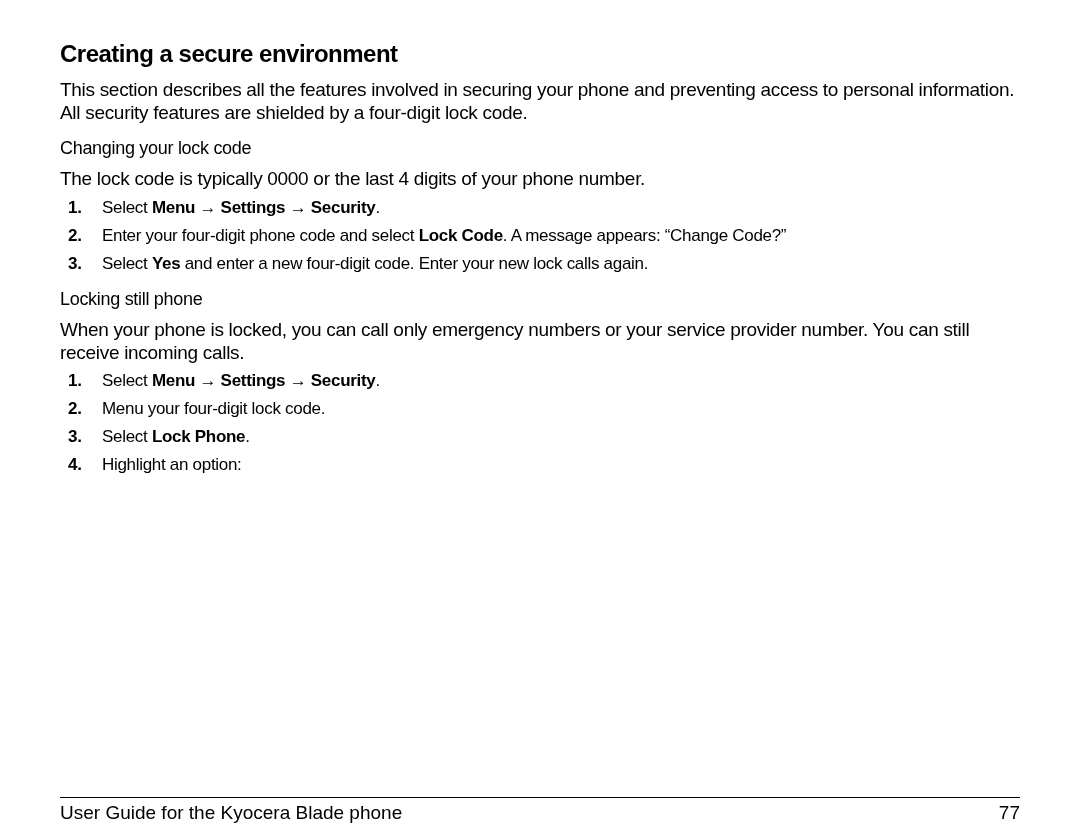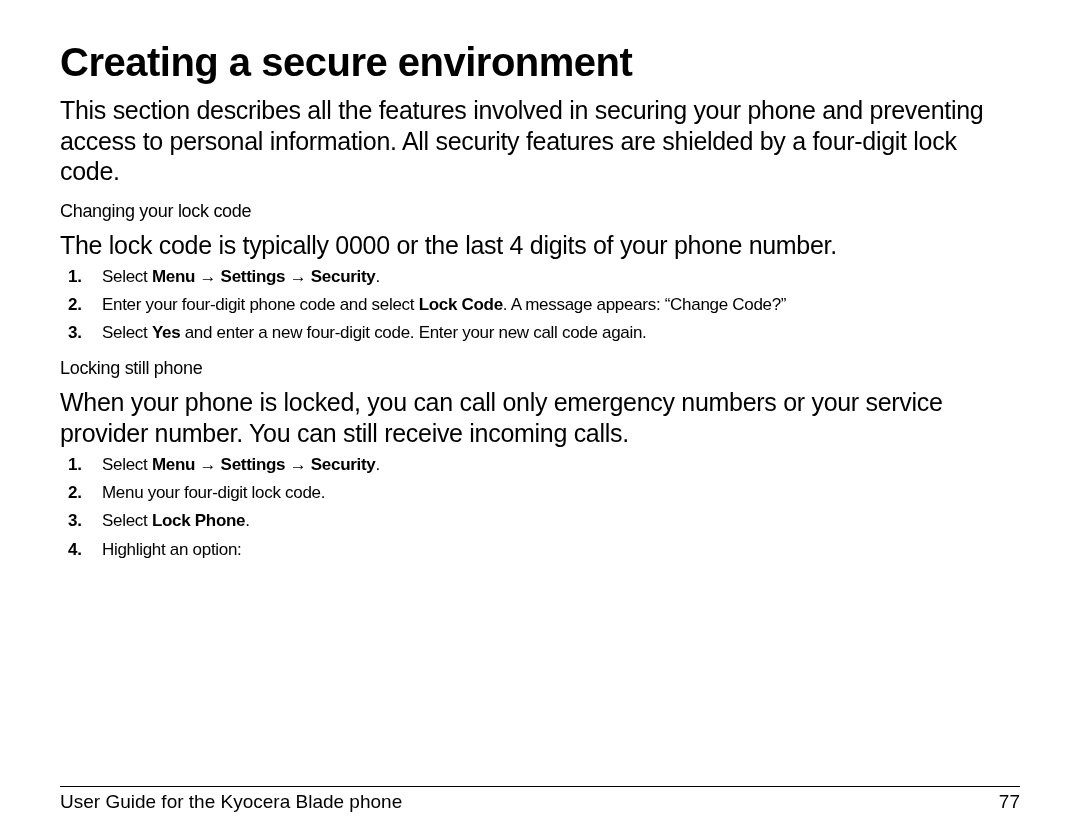--- a/index.html
+++ b/index.html
@@ -10,34 +10,34 @@
     body {
       font-family: Arial, Helvetica, sans-serif;
       background: #ffffff;
       color: #000000;
       width: 1080px;
       height: 834px;
       padding: 40px 60px 20px 60px;
       position: relative;
     }
     h1 {
-      font-size: 40px;
+      font-size: 24px;
       font-weight: bold;
       margin-bottom: 10px;
       letter-spacing: -0.5px;
     }
     h2 {
       font-size: 18px;
       font-weight: normal;
       margin-top: 14px;
       margin-bottom: 8px;
       letter-spacing: -0.3px;
     }
     p {
-      font-size: 25px;
+      font-size: 19px;
       line-height: 1.22;
       margin-bottom: 6px;
       letter-spacing: -0.3px;
     }
     ol {
       list-style: none;
       counter-reset: item;
       margin-top: 6px;
       margin-bottom: 6px;
     }
@@ -54,21 +54,21 @@
       content: counter(item) ".";
       font-weight: bold;
       position: absolute;
       left: 8px;
     }
     .bold {
       font-weight: bold;
     }
     .footer {
       position: absolute;
-      bottom: 21px;
+      bottom: 10px;
       left: 60px;
       right: 60px;
       border-top: 1px solid #000;
       padding-top: 4px;
       display: flex;
       justify-content: space-between;
       font-size: 19px;
     }
   </style>
 </head>
@@ -80,21 +80,21 @@
 <h2>Changing your lock code</h2>
 <p>The lock code is typically 0000 or the last 4 digits of your phone number.</p>
 <ol>
   <li>
     <span>Select </span><span class="bold">Menu → Settings → Security</span><span>.</span>
   </li>
   <li>
     <span>Enter your four-digit phone code and select </span><span class="bold">Lock Code</span><span>. A message appears: “Change Code?”</span>
   </li>
   <li>
-    <span>Select </span><span class="bold">Yes</span><span> and enter a new four-digit code. Enter your new call code again.</span>
+    <span>Select </span><span class="bold">Yes</span><span> and enter a new four-digit code. Enter your new lock calls again.</span>
   </li>
 </ol>
 
 <h2>Locking still phone</h2>
 <p>When your phone is locked, you can call only emergency numbers or your service provider number. You can still receive incoming calls.</p>
 <ol>
   <li>
     <span>Select </span><span class="bold">Menu → Settings → Security</span><span>.</span>
   </li>
   <li>Menu your four-digit lock code.</li>

